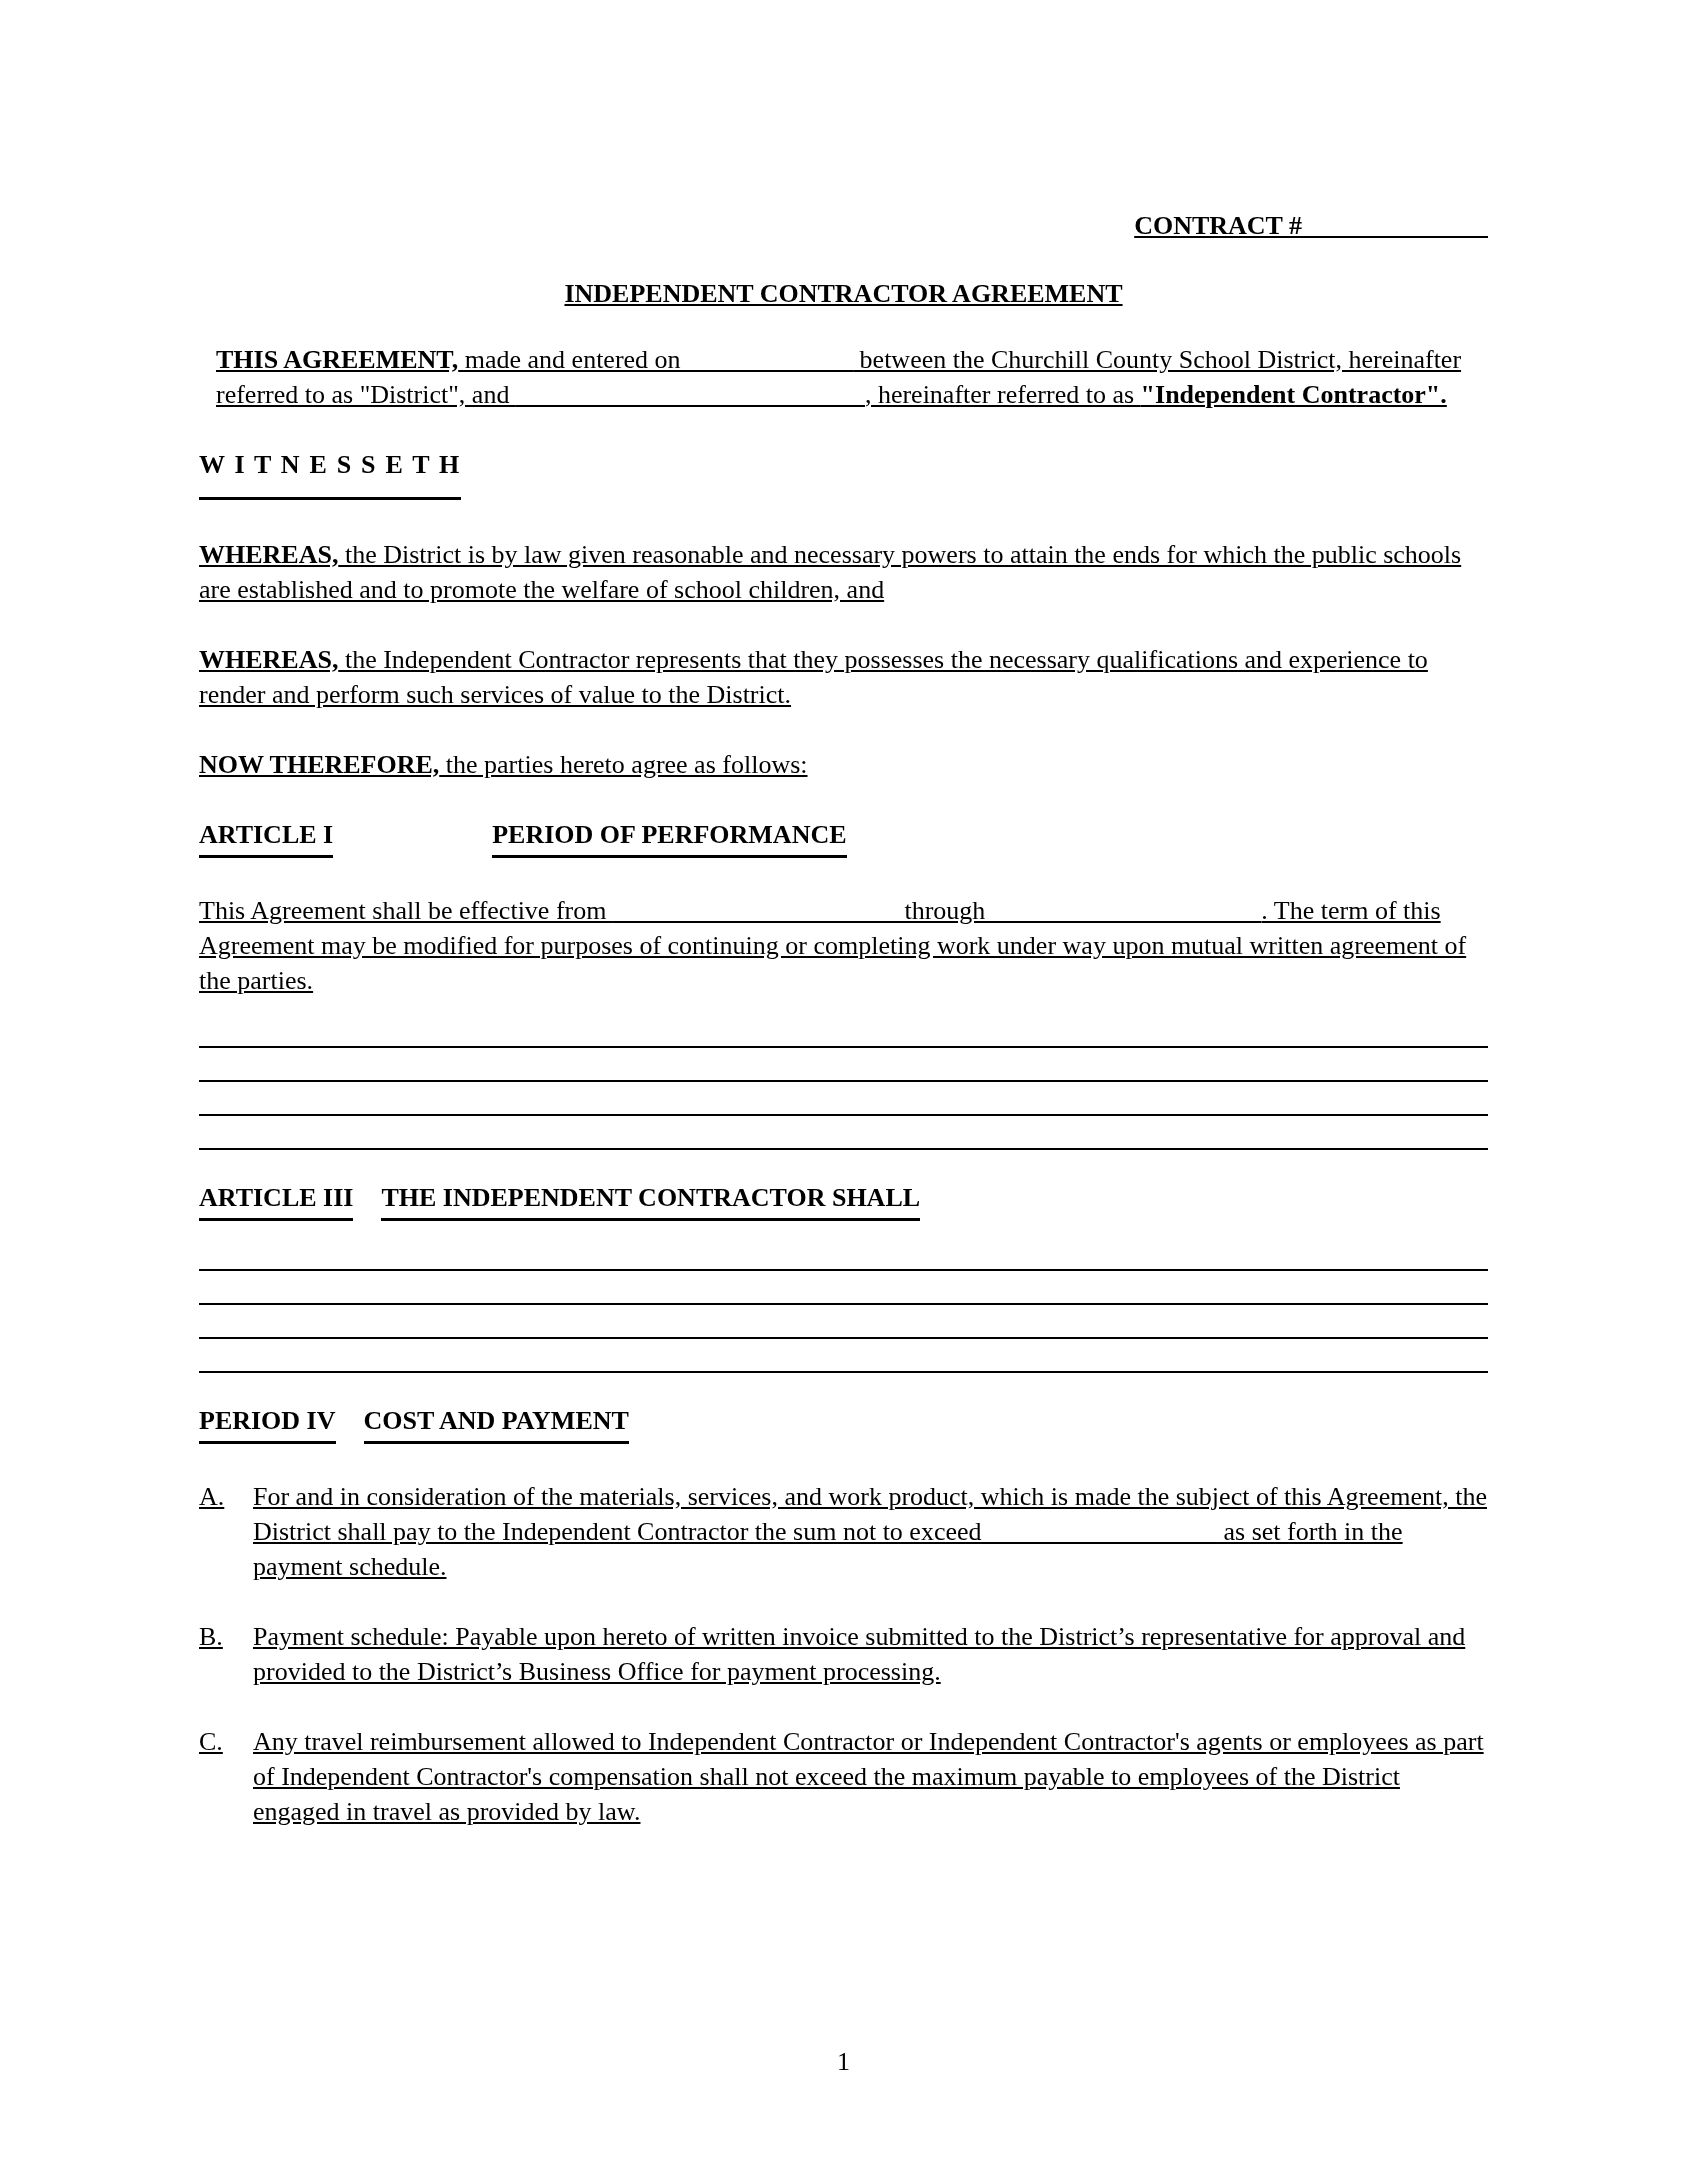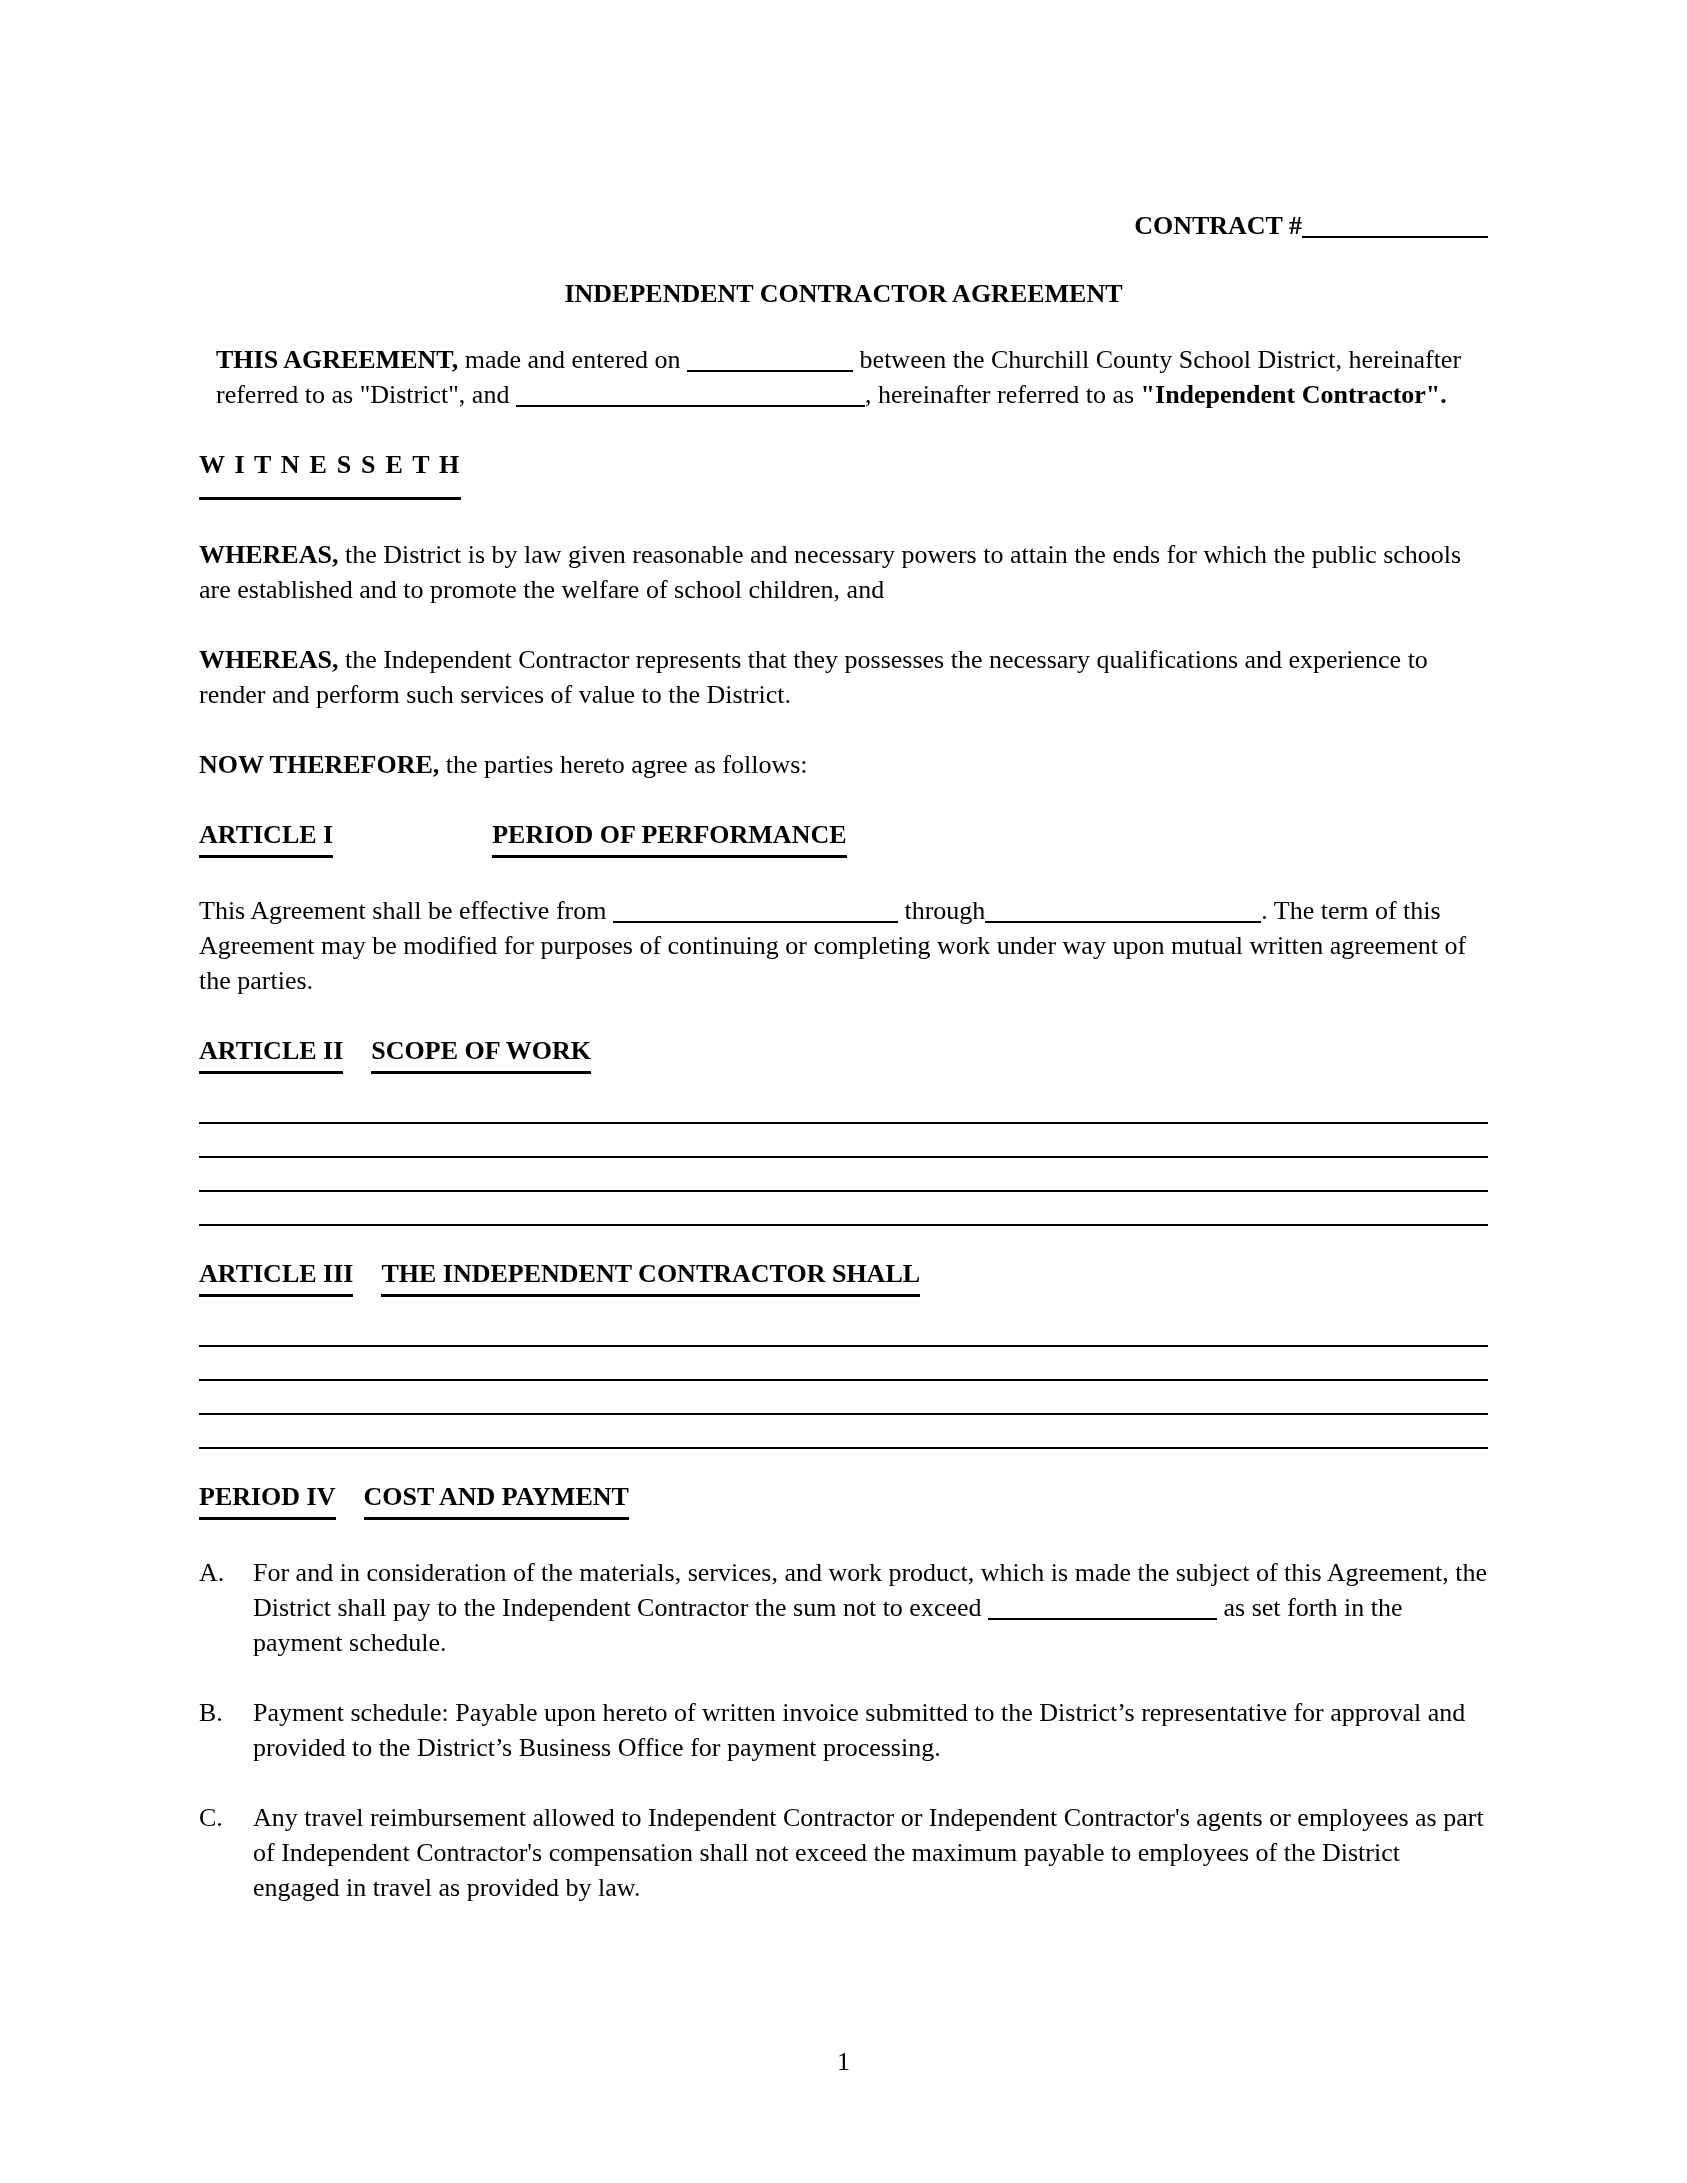--- a/index.html
+++ b/index.html
@@ -8,20 +8,21 @@
     position: relative;
     width: 1687px;
     height: 2184px;
     margin: 0 auto;
     background: #ffffff;
     color: #000000;
     font-family: "Liberation Serif", "DejaVu Serif", serif;
     font-size: 26px;
     line-height: 35px;
     padding: 208px 199px 0 199px;
+    text-decoration: underline;
   }
   b, .bold { font-weight: bold; }
 
   .contract-line {
     text-align: right;
     font-weight: bold;
     margin-bottom: 33px;
   }
   .doc-title {
     text-align: center;
@@ -117,23 +118,20 @@
   </p>
 
   <div class="article-head">
     <span class="seg">ARTICLE I</span><span class="gap-wide"></span><span class="seg">PERIOD OF PERFORMANCE</span>
   </div>
 
   <p class="para">
     <span>This Agreement shall be effective from </span><span class="blank blank-from"></span><span> through</span><span class="blank blank-through"></span><span>.  The term of this Agreement may be modified for purposes of continuing or completing work under way upon mutual written agreement of the parties.</span>
   </p>
 
-  <div class="article-head">
-    <span class="seg">ARTICLE II</span><span class="gap-narrow"></span><span class="seg">SCOPE OF WORK</span>
-  </div>
 
   <div class="rule-block">
     <div class="rule-line"></div>
     <div class="rule-line"></div>
     <div class="rule-line"></div>
     <div class="rule-line"></div>
   </div>
 
   <div class="article-head">
     <span class="seg">ARTICLE III</span><span class="gap-narrow"></span><span class="seg">THE INDEPENDENT CONTRACTOR SHALL</span>

